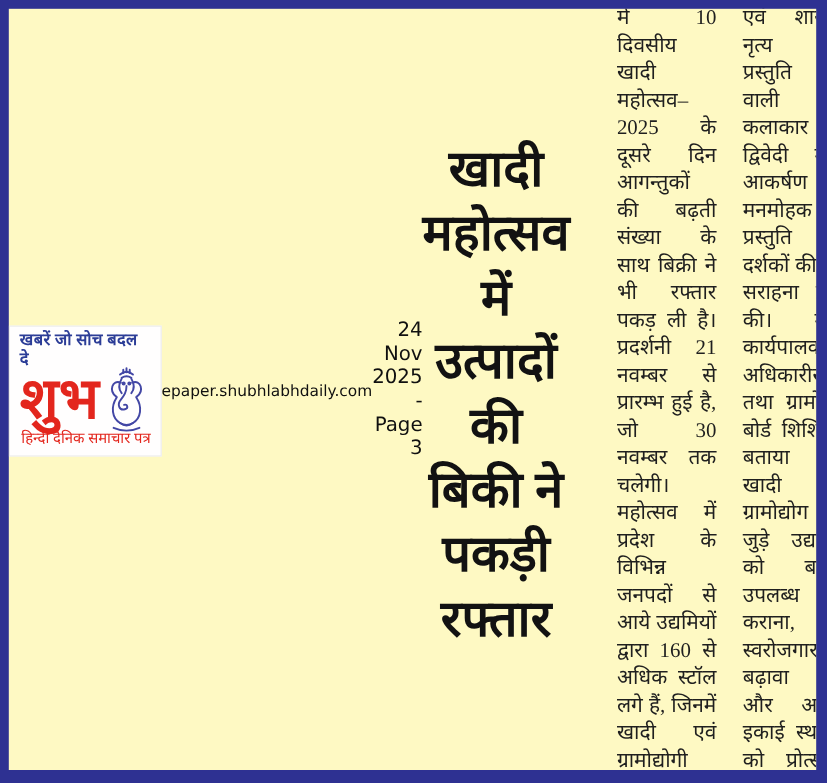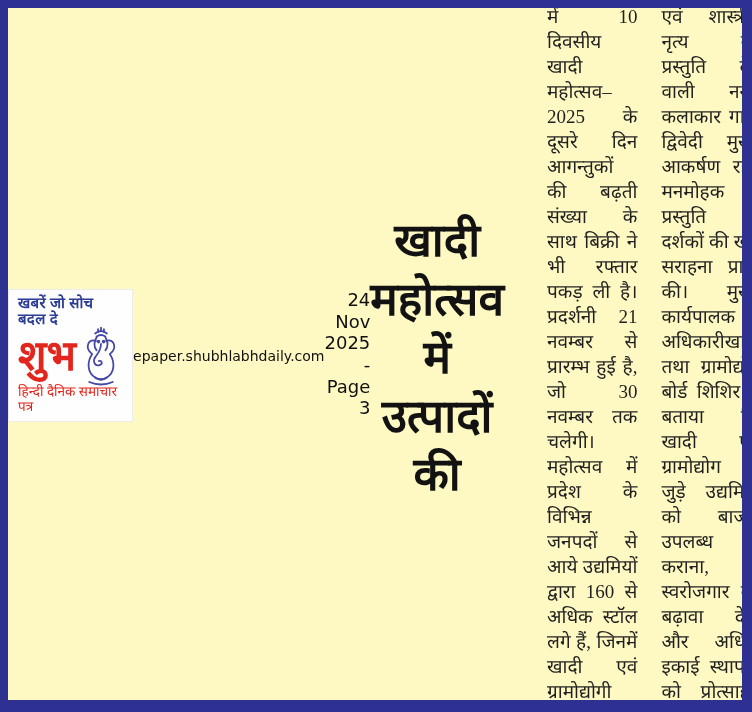--- a/index.html
+++ b/index.html
@@ -19,21 +19,21 @@
     background:#fffefe; border:1px solid #ececec;
     padding:5px 9px 7px; display:flex; flex-direction:column;
   }
   .tagline {
     align-self:flex-end; color:#2c3d97; font-weight:bold;
     font-size:15px; line-height:1.1; letter-spacing:.3px;
     font-family:"Liberation Serif",serif;
   }
   .logo-row { display:flex; align-items:center; justify-content:center; gap:3px; margin-top:-2px; }
   .logo-word {
-    color:#e3261d; font-weight:bold; font-size:42px; line-height:1.12;
+    color:#e3261d; font-weight:bold; font-size:52px; line-height:1.12;
     font-family:"Liberation Serif",serif;
   }
   .ganesha { width:44px; height:62px; display:block; flex:0 0 auto; }
   .subtitle {
     align-self:flex-end; color:#e3261d; font-weight:normal;
     font-size:13.5px; line-height:1.1; margin-top:-3px;
   }
   
   .site-url {
     margin-top:5px; font-family:"DejaVu Sans","Liberation Sans",sans-serif;
@@ -87,21 +87,21 @@
           <path d="M22 70 Q30 76 38 70"></path>
           <path d="M14 76 Q30 83 46 76"></path>
         </svg>
       </div>
       <div class="subtitle">हिन्दी दैनिक समाचार पत्र</div>
     </div>
 
     <a class="site-url" href="#">epaper.shubhlabhdaily.com</a>
     <div class="date-page">24 Nov 2025 - Page 3</div>
 
-    <h1 class="headline"><span>खादी महोत्सव में उत्पादों की</span><br></h1>
+    <h1 class="headline"><span>खादी महोत्सव में उत्पादों की</span><br><span>बिकी ने पकड़ी रफ्तार</span></h1>
 
     <div class="body-cols">
       <div class="col">
         <p class="indent"><span class="lead">लखनऊ, 23 नवंबर (एजेंसियां)।</span><span> केन्द्रीय संस्कृत विश्वविद्यालय में उत्तर प्रदेश खादी तथा ग्रामोद्योग बोर्ड के तत्वावधान में 10 दिवसीय खादी महोत्सव–2025 के दूसरे दिन आगन्तुकों की बढ़ती संख्या के साथ बिक्री ने भी रफ्तार पकड़ ली है। प्रदर्शनी 21 नवम्बर से प्रारम्भ हुई है, जो 30 नवम्बर तक चलेगी।महोत्सव में प्रदेश के विभिन्न जनपदों से आये उद्यमियों द्वारा 160 से अधिक स्टॉल लगे हैं, जिनमें खादी एवं ग्रामोद्योगी उत्पाद, माटी कला, हस्तशिल्प और पारम्परिक उद्योगों की उत्पाद श्रृंखला प्रदर्शित की जा रही है।</span></p>
       </div>
       <div class="col">
         <p class="indent">समाचार लिखे जाने तक प्रदर्शनी में लगभग 3.56 लाख रुपए की बिक्री दर्ज की जा चुकी है।आज की सांस्कृतिक संध्या में कथक एवं शास्त्रीय नृत्य की प्रस्तुति देने वाली नन्ही कलाकार गार्गी द्विवेदी मुख्य आकर्षण रहीं, मनमोहक प्रस्तुति ने दर्शकों की खूब सराहना प्राप्त की। मुख्य कार्यपालक अधिकारीखादी तथा ग्रामोद्योग बोर्ड शिशिर ने बताया कि खादी एवं ग्रामोद्योग से जुड़े उद्यमियों को बाजार उपलब्ध कराना, स्वरोजगार को बढ़ावा देना और अधिक इकाई स्थापना को प्रोत्साहन करना बोर्ड का प्रमुख उद्देश्य है।</p>
       </div>
     </div>
 

